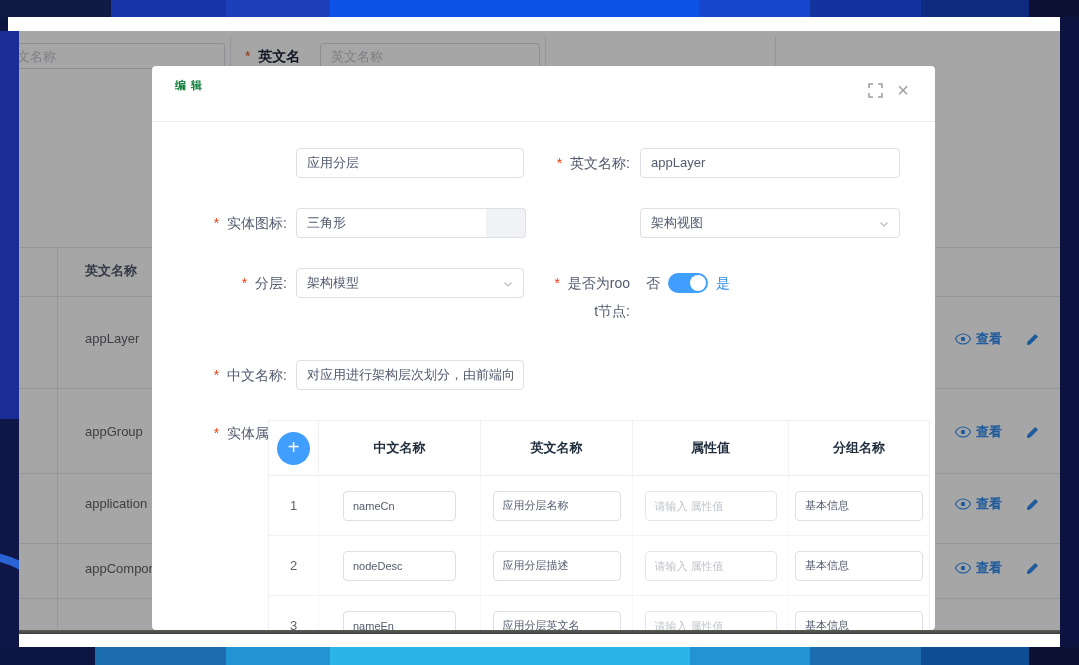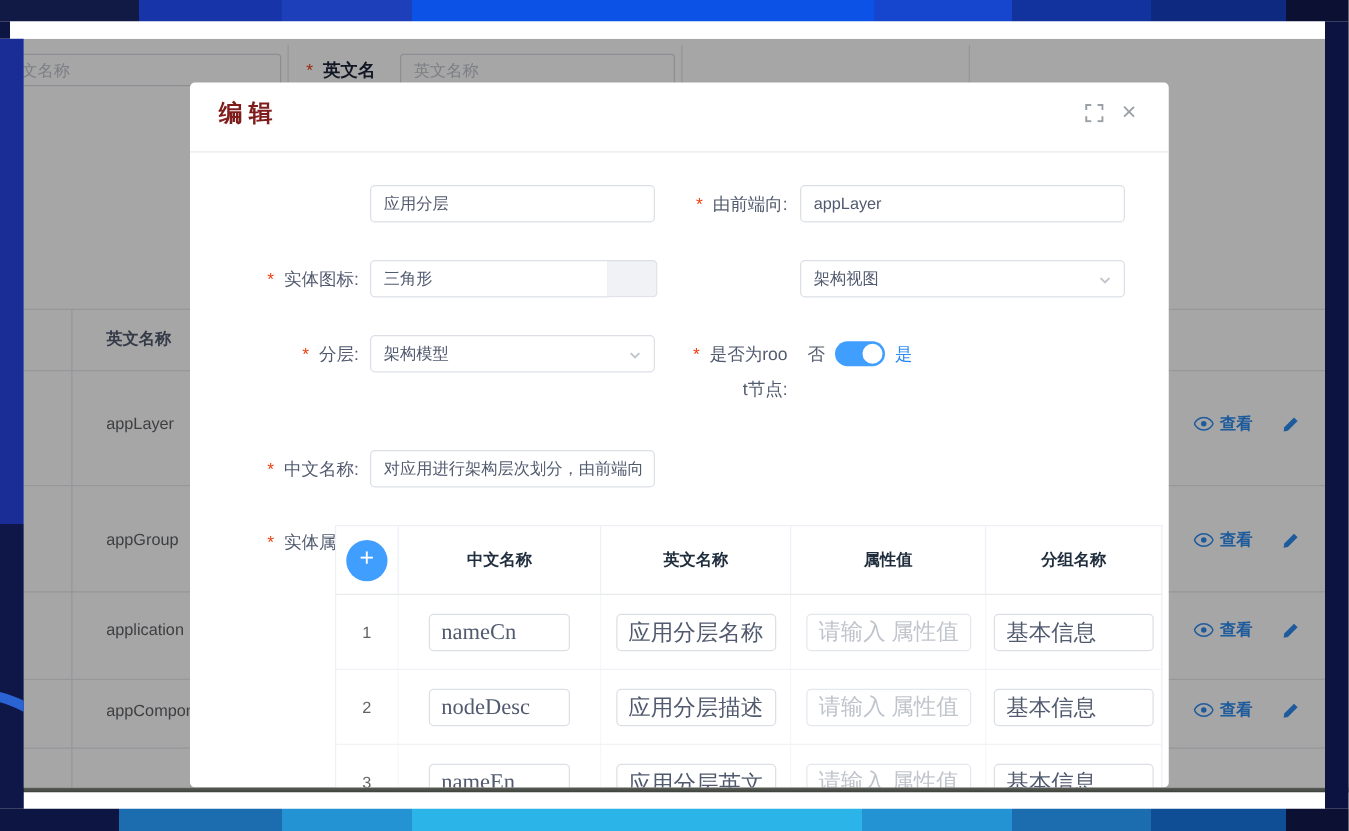--- a/index.html
+++ b/index.html
@@ -42,21 +42,21 @@
   .bg-action svg{flex:none}
   .bg-action .view-txt{margin-left:5px}
   .bg-action .pencil{margin-left:24px}
 
   .overlay{position:absolute;left:19px;top:31px;width:1041px;height:599px;
            background:rgba(0,0,0,0.35);z-index:10}
 
   
   .modal{position:absolute;left:152px;top:66px;width:783px;height:564px;background:#fff;
          border-radius:4px;overflow:hidden;z-index:20}
-  .modal-title{position:absolute;left:23px;top:12px;font-size:19px;font-weight:bold;color:#7f1d1d;
+  .modal-title{position:absolute;left:23px;top:12px;font-size:11px;font-weight:bold;color:#15803d;
                letter-spacing:5px}
   .modal-head-icons{position:absolute;right:26px;top:16px;display:flex;align-items:center;gap:14px}
   .close-x{font-size:20px;line-height:16px;color:#9aa0a6;cursor:pointer}
   .modal-divider{position:absolute;left:0;top:55px;width:783px;height:1px;background:#e8eaec}
   .mlabel{position:absolute;height:30px;line-height:30px;font-size:14px;color:#515a6e;text-align:right}
   .mipt{position:absolute;height:30px;border:1px solid #dcdfe6;border-radius:4px;background:#fff;
         font-size:13px;color:#515a6e;padding:0 10px;outline:none;font-family:inherit;line-height:28px;
         white-space:nowrap;overflow:hidden}
   .select .chev{position:absolute;right:9px;top:9px}
   .append-box{position:absolute;left:334px;top:142px;width:40px;height:30px;background:#f0f2f5;
@@ -79,22 +79,22 @@
   .c3{width:156px;flex:none;text-align:center}
   .c4{width:140px;flex:none;text-align:center}
   .attr-hrow>div{font-weight:bold;font-size:13px;color:#1f2d3d;align-self:stretch;
                  display:flex;align-items:center;justify-content:center;border-right:1px solid #edf1f7}
   .attr-hrow>div:last-child{border-right:none}
   .attr-row>div{align-self:stretch;display:flex;align-items:center;justify-content:center;
                 border-right:1px solid #f5f7fa;font-size:13px;color:#606266}
   .attr-row>div:last-child{border-right:none}
   .plus-btn{width:33px;height:33px;border-radius:50%;background:#409eff;color:#fff;font-size:20px;
             line-height:31px;text-align:center;cursor:pointer;font-weight:normal}
-  .cell-ipt{height:30px;border:1px solid #dcdfe6;border-radius:4px;background:#fff;font-size:18px;
-            color:#515a6e;padding:0 9px;outline:none;font-family:Liberation Serif, serif}
+  .cell-ipt{height:30px;border:1px solid #dcdfe6;border-radius:4px;background:#fff;font-size:11px;
+            color:#515a6e;padding:0 9px;outline:none;font-family:Liberation Sans, sans-serif}
   .w113{width:113px}.w128{width:128px}.w130{width:132px}
   .ph{border-color:#e4e7ed}
 </style>
 </head>
 <body>
 
 <div id="app">
 
   <div>
 
@@ -172,21 +172,21 @@
     <div class="modal-head-icons">
       <svg width="15" height="15" viewBox="0 0 15 15" fill="none" stroke="#9aa0a6" stroke-width="1.6">
           <path d="M1 5V1h4M10 1h4v4M14 10v4h-4M5 14H1v-4"></path>
         </svg>
       <span class="close-x">×</span>
     </div>
     <div class="modal-divider"></div>
 
     <div class="mipt" style="left:144px;top:82px;width:228px">应用分层</div>
     <div class="mlabel req" style="left:380px;top:82px;width:98px">
-      <span>由前端向:</span></div>
+      <span>英文名称:</span></div>
     <div class="mipt" style="left:488px;top:82px;width:260px">appLayer</div>
 
     <div class="mlabel req" style="left:0;top:142px;width:135px">
       <span>实体图标:</span></div>
     <div class="mipt" style="left:144px;top:142px;width:191px;border-radius:4px 0 0 4px">三角形</div>
     <div class="append-box"></div>
     <div class="mipt select" style="left:488px;top:142px;width:260px">
       <span>架构视图</span>
       <svg class="chev" width="12" height="12" viewBox="0 0 12 12" fill="none" stroke="#c0c4cc" stroke-width="1.5">
           <path d="M2.5 4.5L6 8l3.5-3.5"></path>

